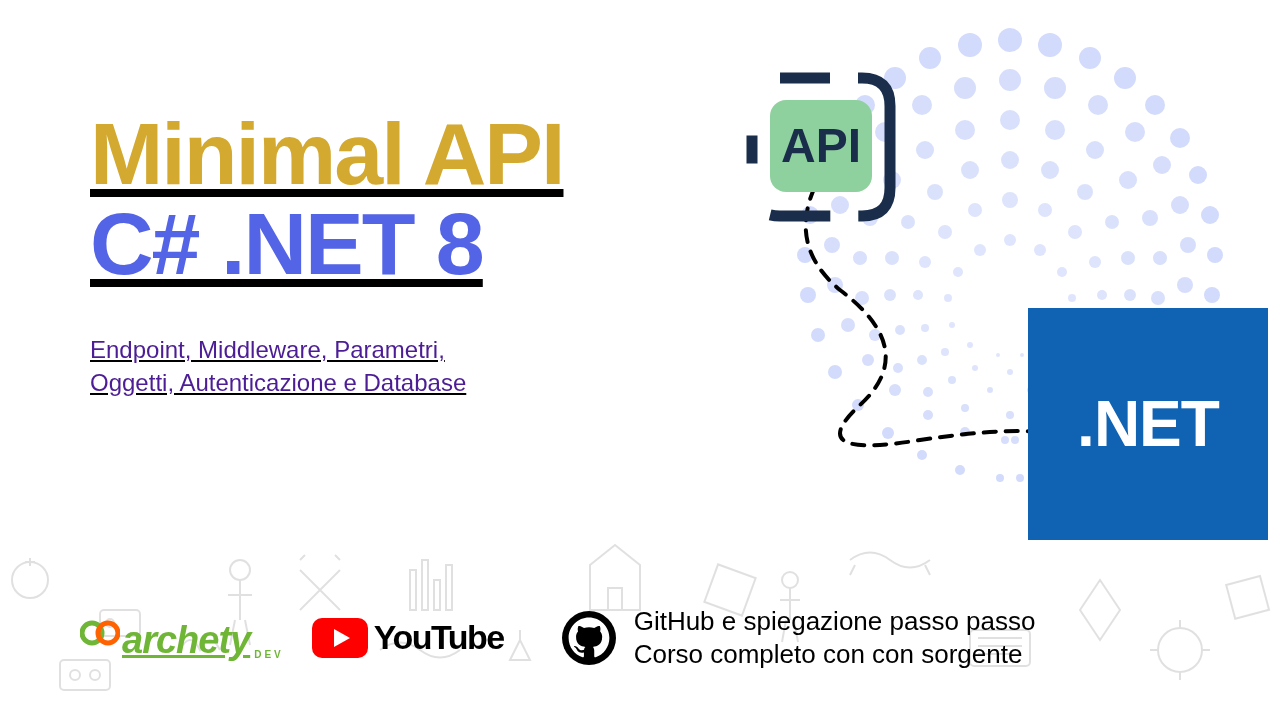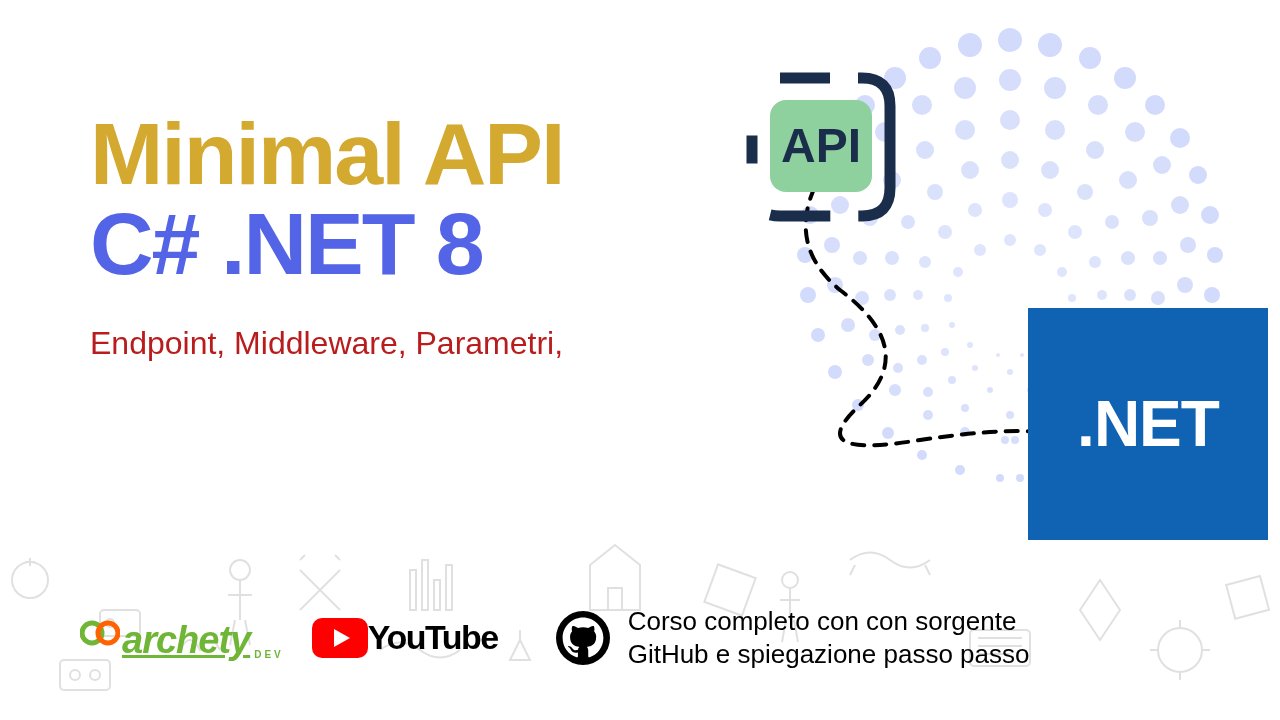--- a/index.html
+++ b/index.html
@@ -21,40 +21,41 @@
     height: 700px;
     pointer-events: none;
   }
 
   
   .content {
     position: absolute;
     left: 90px;
     top: 110px;
     z-index: 2;
+    text-decoration: underline;
   }
   .title1 {
     font-size: 88px;
     font-weight: 800;
     color: #d4a930;
     letter-spacing: -2px;
     line-height: 1;
   }
   .title2 {
     font-size: 88px;
     font-weight: 800;
     color: #5464e6;
     letter-spacing: -2px;
     line-height: 1.05;
   }
   .subtitle {
-    margin-top: 32px;
-    font-size: 32px;
+    margin-top: 44px;
+    font-size: 24px;
     font-weight: 500;
-    color: #b91c1c;
+    color: #4c1d95;
     line-height: 1.35;
   }
 
   
   .api-badge {
     position: absolute;
     top: 60px;
     left: 740px;
     z-index: 3;
   }
@@ -124,20 +125,21 @@
     color: #6fb536;
     letter-spacing: 3px;
     margin-left: 2px;
     align-self: flex-end;
     margin-bottom: 2px;
   }
 
   .youtube {
     display: flex;
     align-items: flex-start;
+    gap: 6px;
   }
   .yt-icon {
     width: 56px;
     height: 40px;
     background: #ff0000;
     border-radius: 10px;
     position: relative;
   }
   .yt-icon::after {
     content: '';
@@ -399,20 +401,21 @@
     <path d="M380 140 Q400 125 420 140 Q440 155 460 140"></path>
     <rect x="1230" y="70" width="35" height="35" transform="rotate(-15 1247 87)"></rect>
   </g>
 </svg>
 
 <div class="content">
   <div class="title1">Minimal API</div>
   <div class="title2">C# .NET 8</div>
   <div class="subtitle">
     <div>Endpoint, Middleware, Parametri,</div>
+    <div>Oggetti, Autenticazione e Database</div>
   </div>
 </div>
 
 <div class="api-badge">
   <svg width="170" height="170" viewBox="0 0 170 170">
     <path d="M40 18 L122 18 Q150 18 150 46 L150 128 Q150 156 122 156 L40 156 Q12 156 12 128 L12 46 Q12 18 40 18 Z" fill="none" stroke="#1a2d4a" stroke-width="11" stroke-linejoin="round" stroke-dasharray="60 28 180 28 60" stroke-dashoffset="10"></path>
     <rect x="30" y="40" width="102" height="92" rx="16" fill="#8fd19e"></rect>
     <text x="81" y="102" font-size="48" font-weight="800" fill="#1a2d4a" text-anchor="middle" font-family="Arial">API</text>
   </svg>
 </div>
@@ -442,17 +445,17 @@
     <div class="yt-icon"></div>
     <span class="yt-text">YouTube</span>
   </div>
 
   <div class="github-block">
     <svg class="gh-icon" viewBox="0 0 98 98">
       <circle cx="49" cy="49" r="49" fill="#000"></circle>
       <path fill="#fff" d="M49 12c-20.4 0-37 16.6-37 37 0 16.4 10.6 30.2 25.3 35.1 1.9.3 2.5-.8 2.5-1.8v-6.9c-10.3 2.2-12.5-4.4-12.5-4.4-1.7-4.3-4.1-5.4-4.1-5.4-3.4-2.3.3-2.3.3-2.3 3.7.3 5.7 3.8 5.7 3.8 3.3 5.7 8.7 4 10.8 3.1.3-2.4 1.3-4 2.4-5-8.2-.9-16.9-4.1-16.9-18.3 0-4 1.4-7.4 3.8-10-.4-.9-1.7-4.7.4-9.8 0 0 3.1-1 10.2 3.8 3-.8 6.1-1.2 9.3-1.3 3.1 0 6.3.4 9.3 1.3 7.1-4.8 10.2-3.8 10.2-3.8 2 5.1.7 8.9.4 9.8 2.4 2.6 3.8 5.9 3.8 10 0 14.2-8.7 17.3-16.9 18.3 1.3 1.1 2.5 3.4 2.5 6.8v10.1c0 1 .7 2.1 2.5 1.8C75.4 79.2 86 65.3 86 49c0-20.4-16.6-37-37-37z"></path>
     </svg>
     <div class="gh-text">
+      <div>GitHub e spiegazione passo passo</div>
       <div>Corso completo con con sorgente</div>
-      <div>GitHub e spiegazione passo passo</div>
     </div>
   </div>
 </div>
 
 </body></html>

